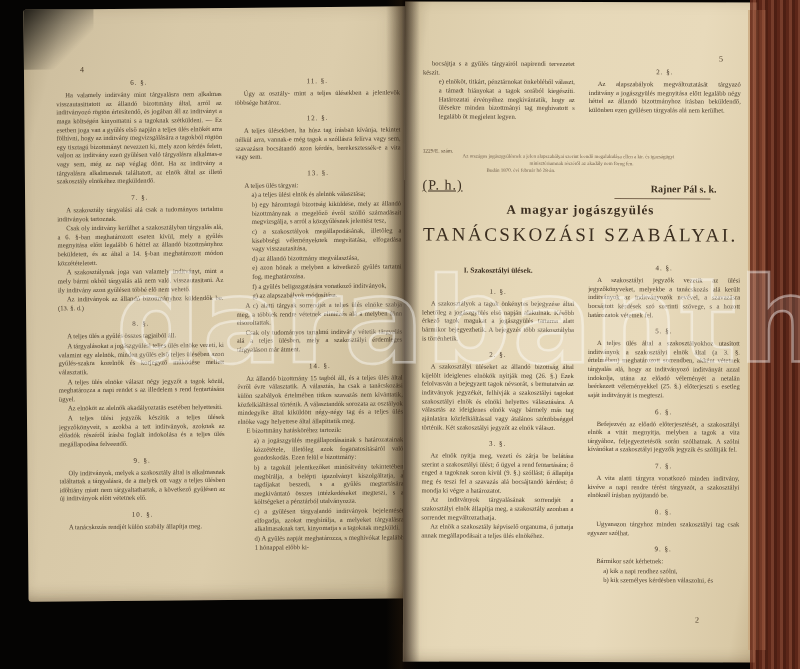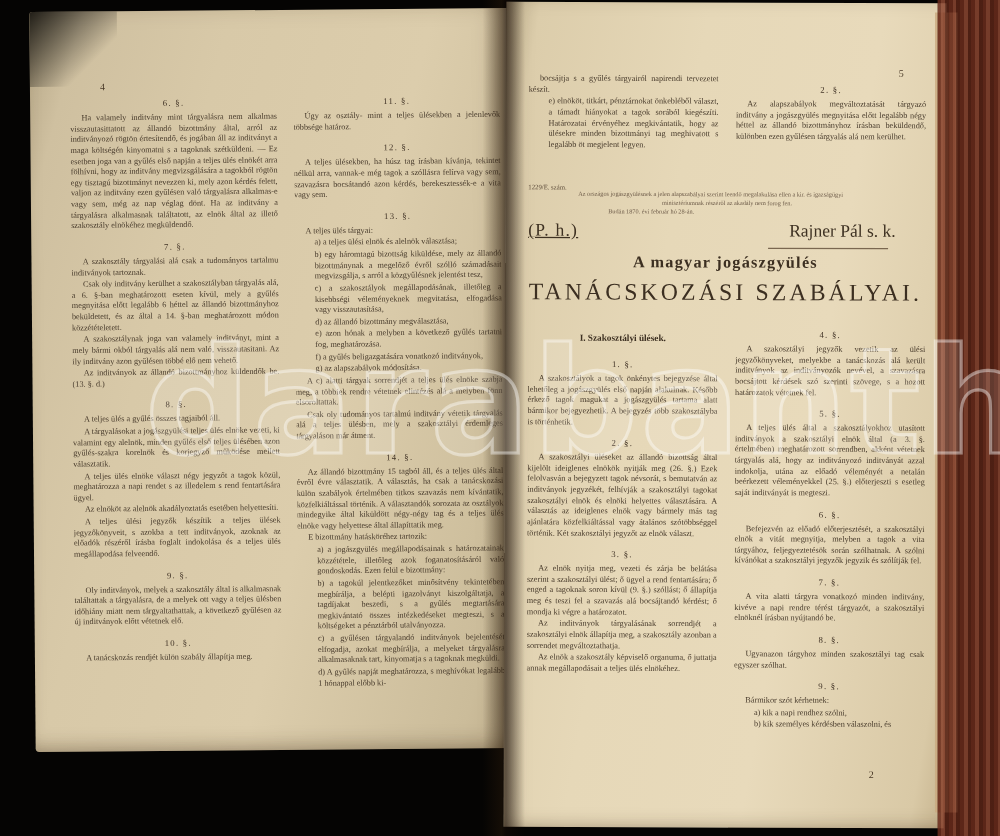--- a/index.html
+++ b/index.html
@@ -28,21 +28,21 @@
   .para{margin:0 0 1px;font-size:6.6px;line-height:1.31;text-align:justify;text-indent:9px;color:#473a2b;}
   .para.li{text-indent:0;padding-left:16px;}
   .top-area{position:absolute;left:18px;top:58px;width:318px;display:flex;gap:14px;}
   .official{position:absolute;left:18px;top:146px;width:318px;}
   .ref{font-size:5.4px;color:#5c4b39;}
   .note{font-size:5px;line-height:1.35;color:#6b5947;text-align:center;}
   .note.first{padding-left:40px;text-align:left;}
   .note.date{text-align:left;padding-left:64px;}
   .seal-row{display:flex;justify-content:space-between;align-items:flex-end;margin-top:4px;}
   .seal{font-size:14px;letter-spacing:1px;color:#3e3122;text-decoration:underline;}
-  .sig{font-size:14px;font-weight:normal;color:#3e3122;padding-right:24px;}
+  .sig{font-size:10px;font-weight:bold;color:#3e3122;padding-right:24px;}
   .rule{width:96px;height:1px;background:#7a6750;margin:4px 30px 0 auto;}
   .title-small{position:absolute;left:0;top:200px;width:352px;text-align:center;
     font-size:13px;font-weight:bold;letter-spacing:1px;color:#3c2f21;}
   .title-large{position:absolute;left:0;top:222px;width:352px;text-align:center;
     font-size:19px;letter-spacing:2.5px;color:#3c2f21;font-weight:500;}
   .subheading{font-size:7.4px;font-weight:bold;text-align:center;margin:10px 0 13px;color:#3c2f21;}
   .main-cols{position:absolute;left:18px;top:254px;width:318px;height:372px;display:flex;gap:14px;}
   .footer-num{position:absolute;right:56px;bottom:38px;font-size:8px;color:#4a3a28;}
   .watermark{position:absolute;left:116px;top:252px;width:600px;text-align:right;
     font-family:"DejaVu Sans","Liberation Sans",sans-serif;font-size:118px;font-weight:bold;

